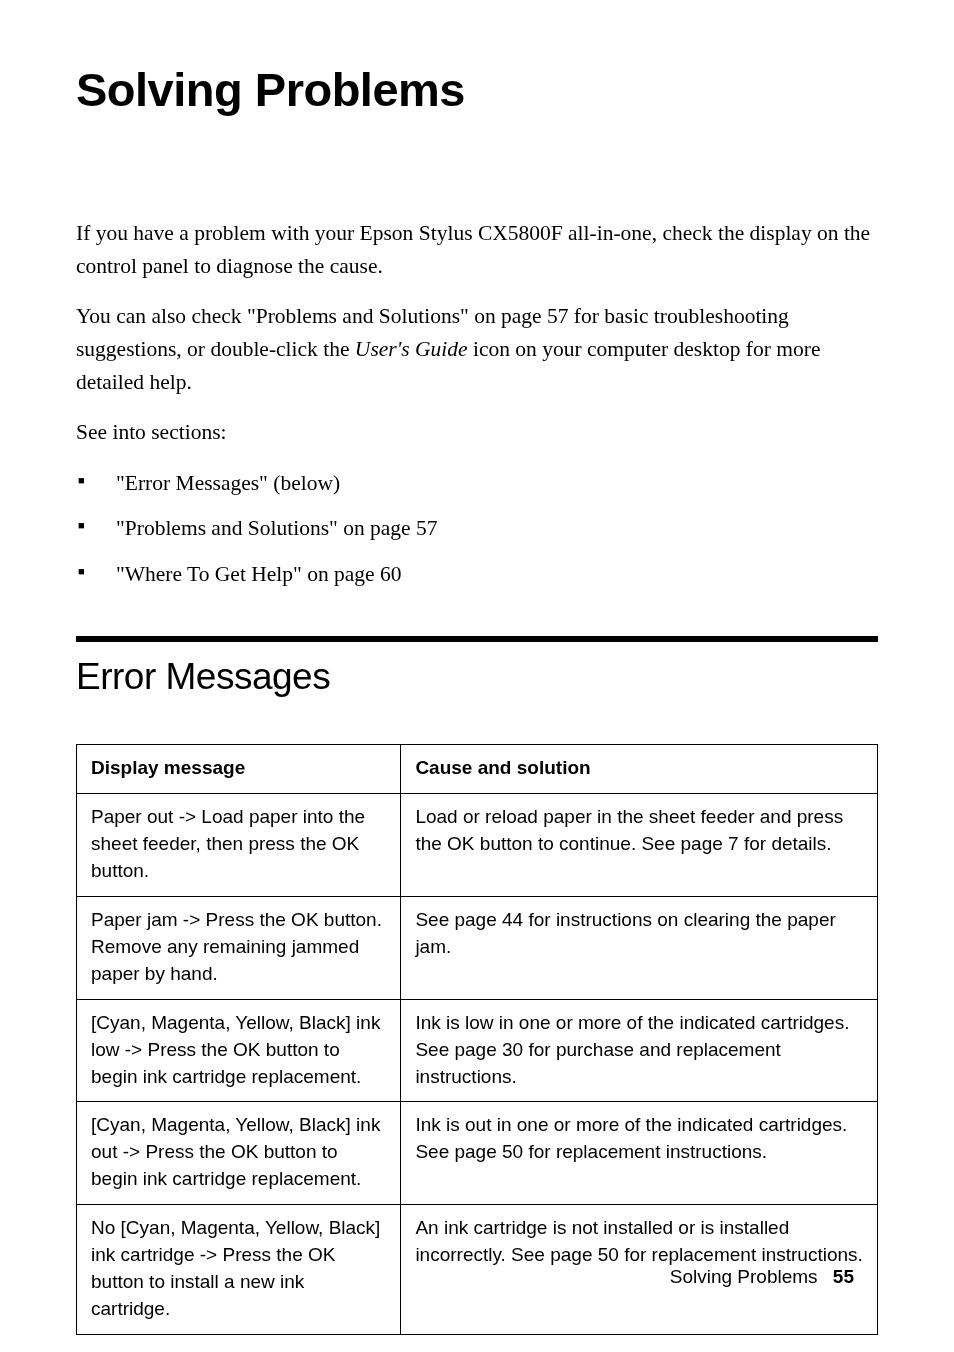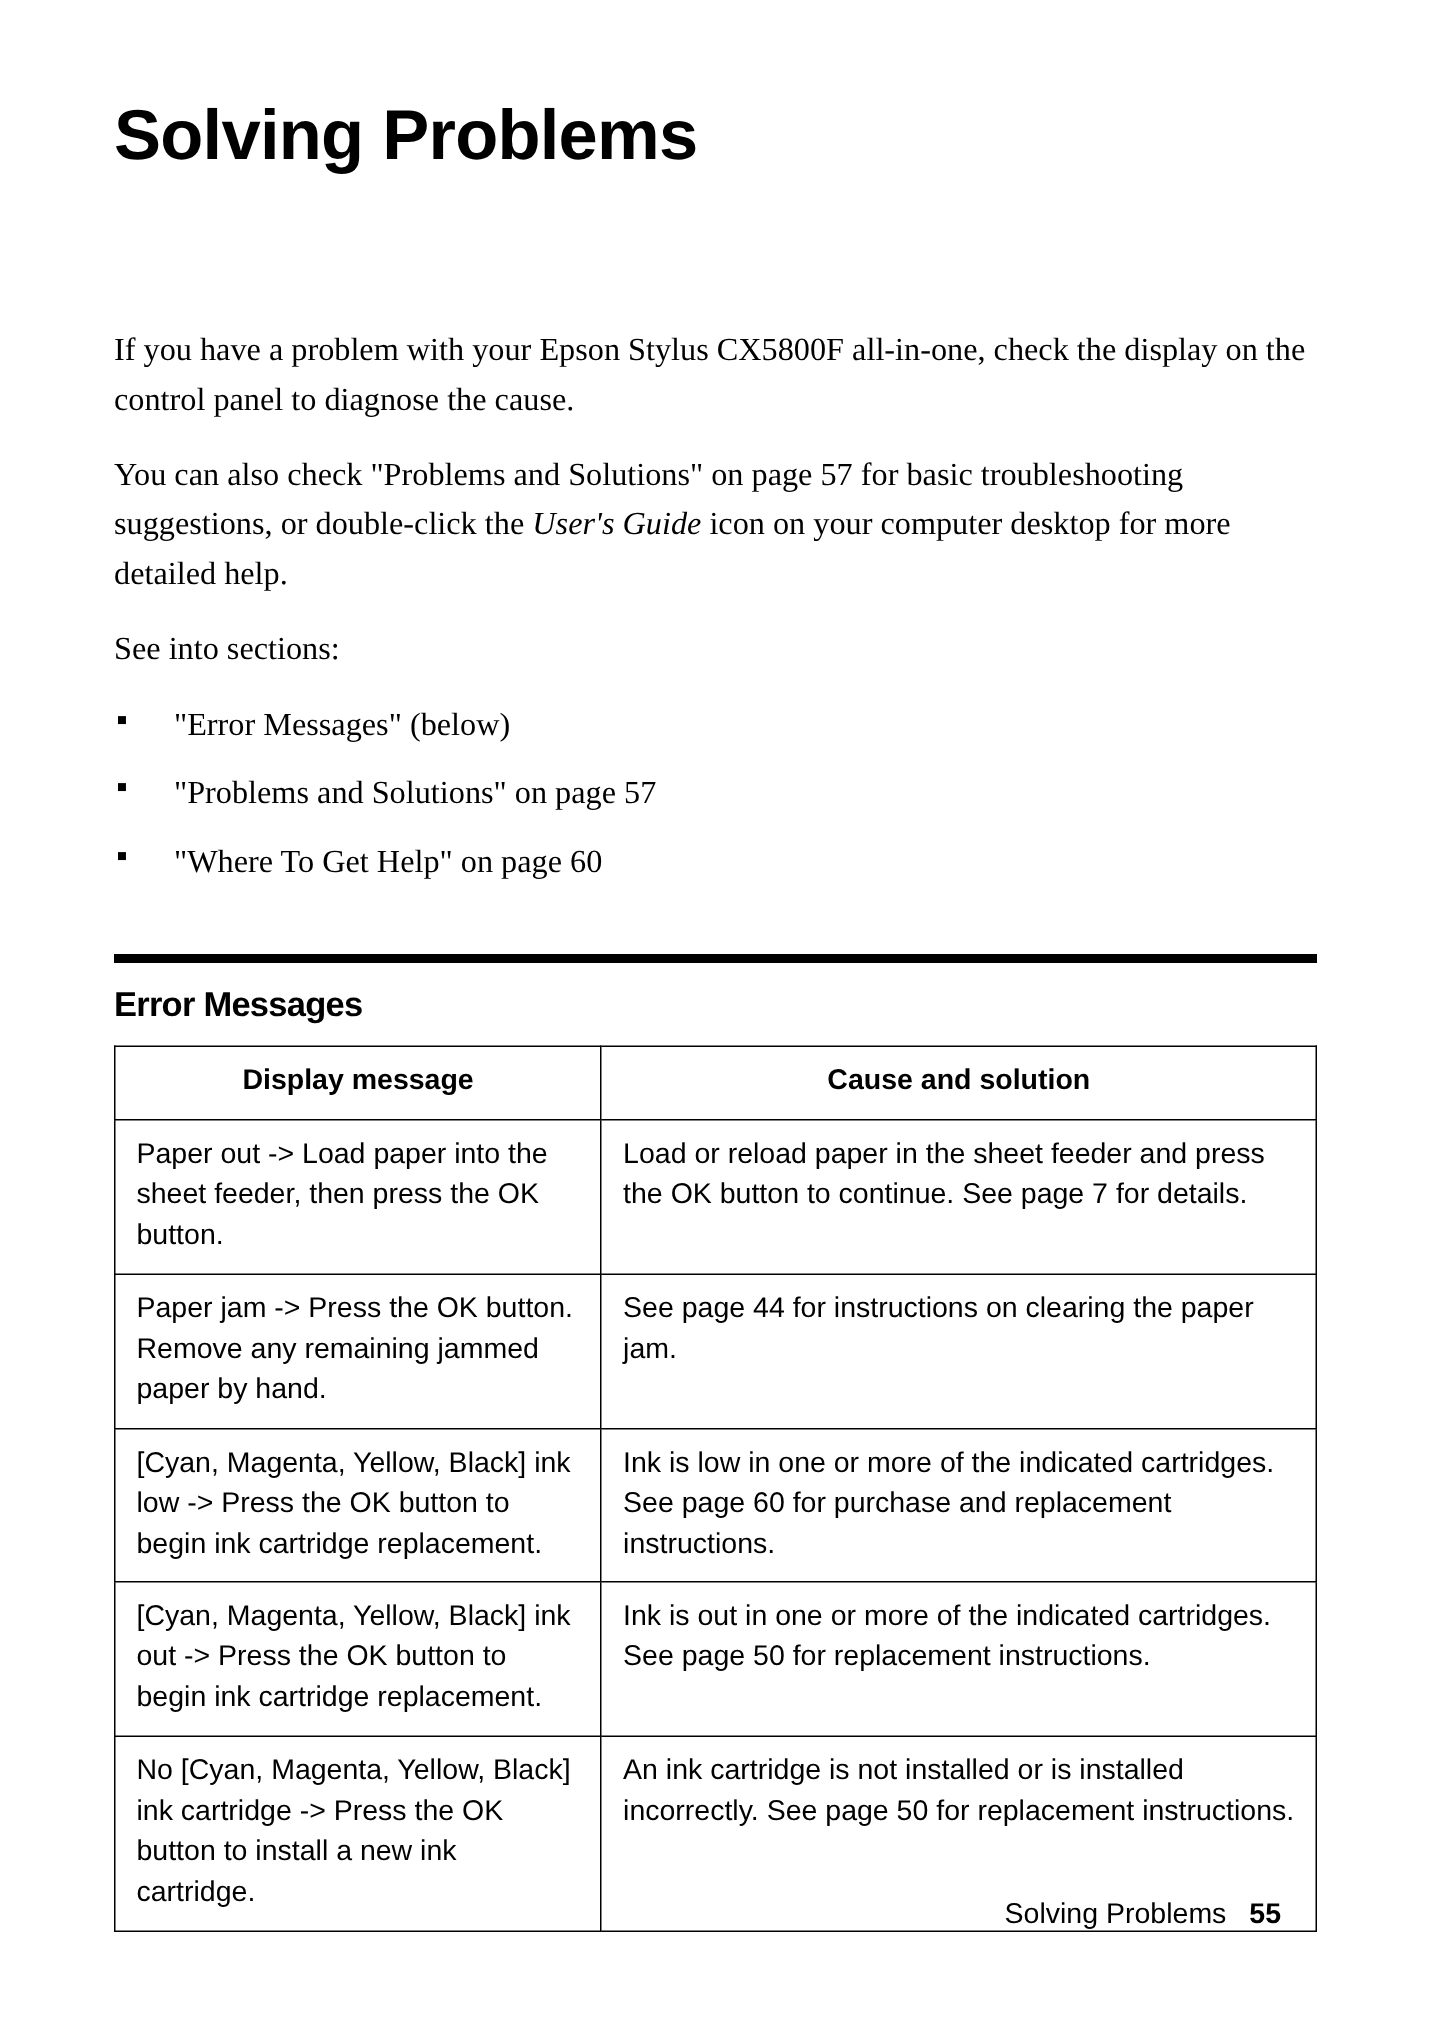--- a/index.html
+++ b/index.html
@@ -44,39 +44,39 @@
       top: 5px;
       font-size: 11px;
     }
     .rule {
       border: 0;
       border-top: 6px solid #000;
       margin-bottom: 14px;
     }
     h2 {
       font-family: Helvetica, Arial, sans-serif;
-      font-weight: 700;
-      font-size: 23px;
+      font-weight: 400;
+      font-size: 37px;
       letter-spacing: -0.5px;
-      margin-bottom: 14px;
+      margin-bottom: 46px;
     }
     table {
       width: 100%;
       border-collapse: collapse;
       font-family: Helvetica, Arial, sans-serif;
       font-size: 19px;
       line-height: 1.42;
     }
     th, td {
       border: 1.3px solid #000;
       text-align: left;
       vertical-align: top;
       padding: 10px 14px 11px 14px;
     }
-    th { font-weight: 700; text-align: center; }
+    th { font-weight: 700; }
     td b { font-weight: 400; }
     .col1 { width: 40.5%; }
     .footer {
       position: absolute;
       bottom: 64px;
       right: 100px;
       font-family: Helvetica, Arial, sans-serif;
       font-size: 19px;
     }
     .footer .pg { font-weight: 700; margin-left: 10px; margin-top: 28px; }
@@ -121,21 +121,21 @@
       <td>
         <span>Load or reload paper in the sheet feeder and press the </span><b>OK</b><span> button to continue. See page 7 for details.</span>
       </td>
     </tr>
     <tr>
       <td>Paper jam -&gt; Press the OK button. Remove any remaining jammed paper by hand.</td>
       <td>See page 44 for instructions on clearing the paper jam.</td>
     </tr>
     <tr>
       <td>[Cyan, Magenta, Yellow, Black] ink low -&gt; Press the OK button to begin ink cartridge replacement.</td>
-      <td>Ink is low in one or more of the indicated cartridges. See page 60 for purchase and replacement instructions.</td>
+      <td>Ink is low in one or more of the indicated cartridges. See page 30 for purchase and replacement instructions.</td>
     </tr>
     <tr>
       <td>[Cyan, Magenta, Yellow, Black] ink out -&gt; Press the OK button to begin ink cartridge replacement.</td>
       <td>Ink is out in one or more of the indicated cartridges. See page 50 for replacement instructions.</td>
     </tr>
     <tr>
       <td>No [Cyan, Magenta, Yellow, Black] ink cartridge -&gt; Press the OK button to install a new ink cartridge.</td>
       <td>An ink cartridge is not installed or is installed incorrectly. See page 50 for replacement instructions.</td>
     </tr>
   </tbody>

